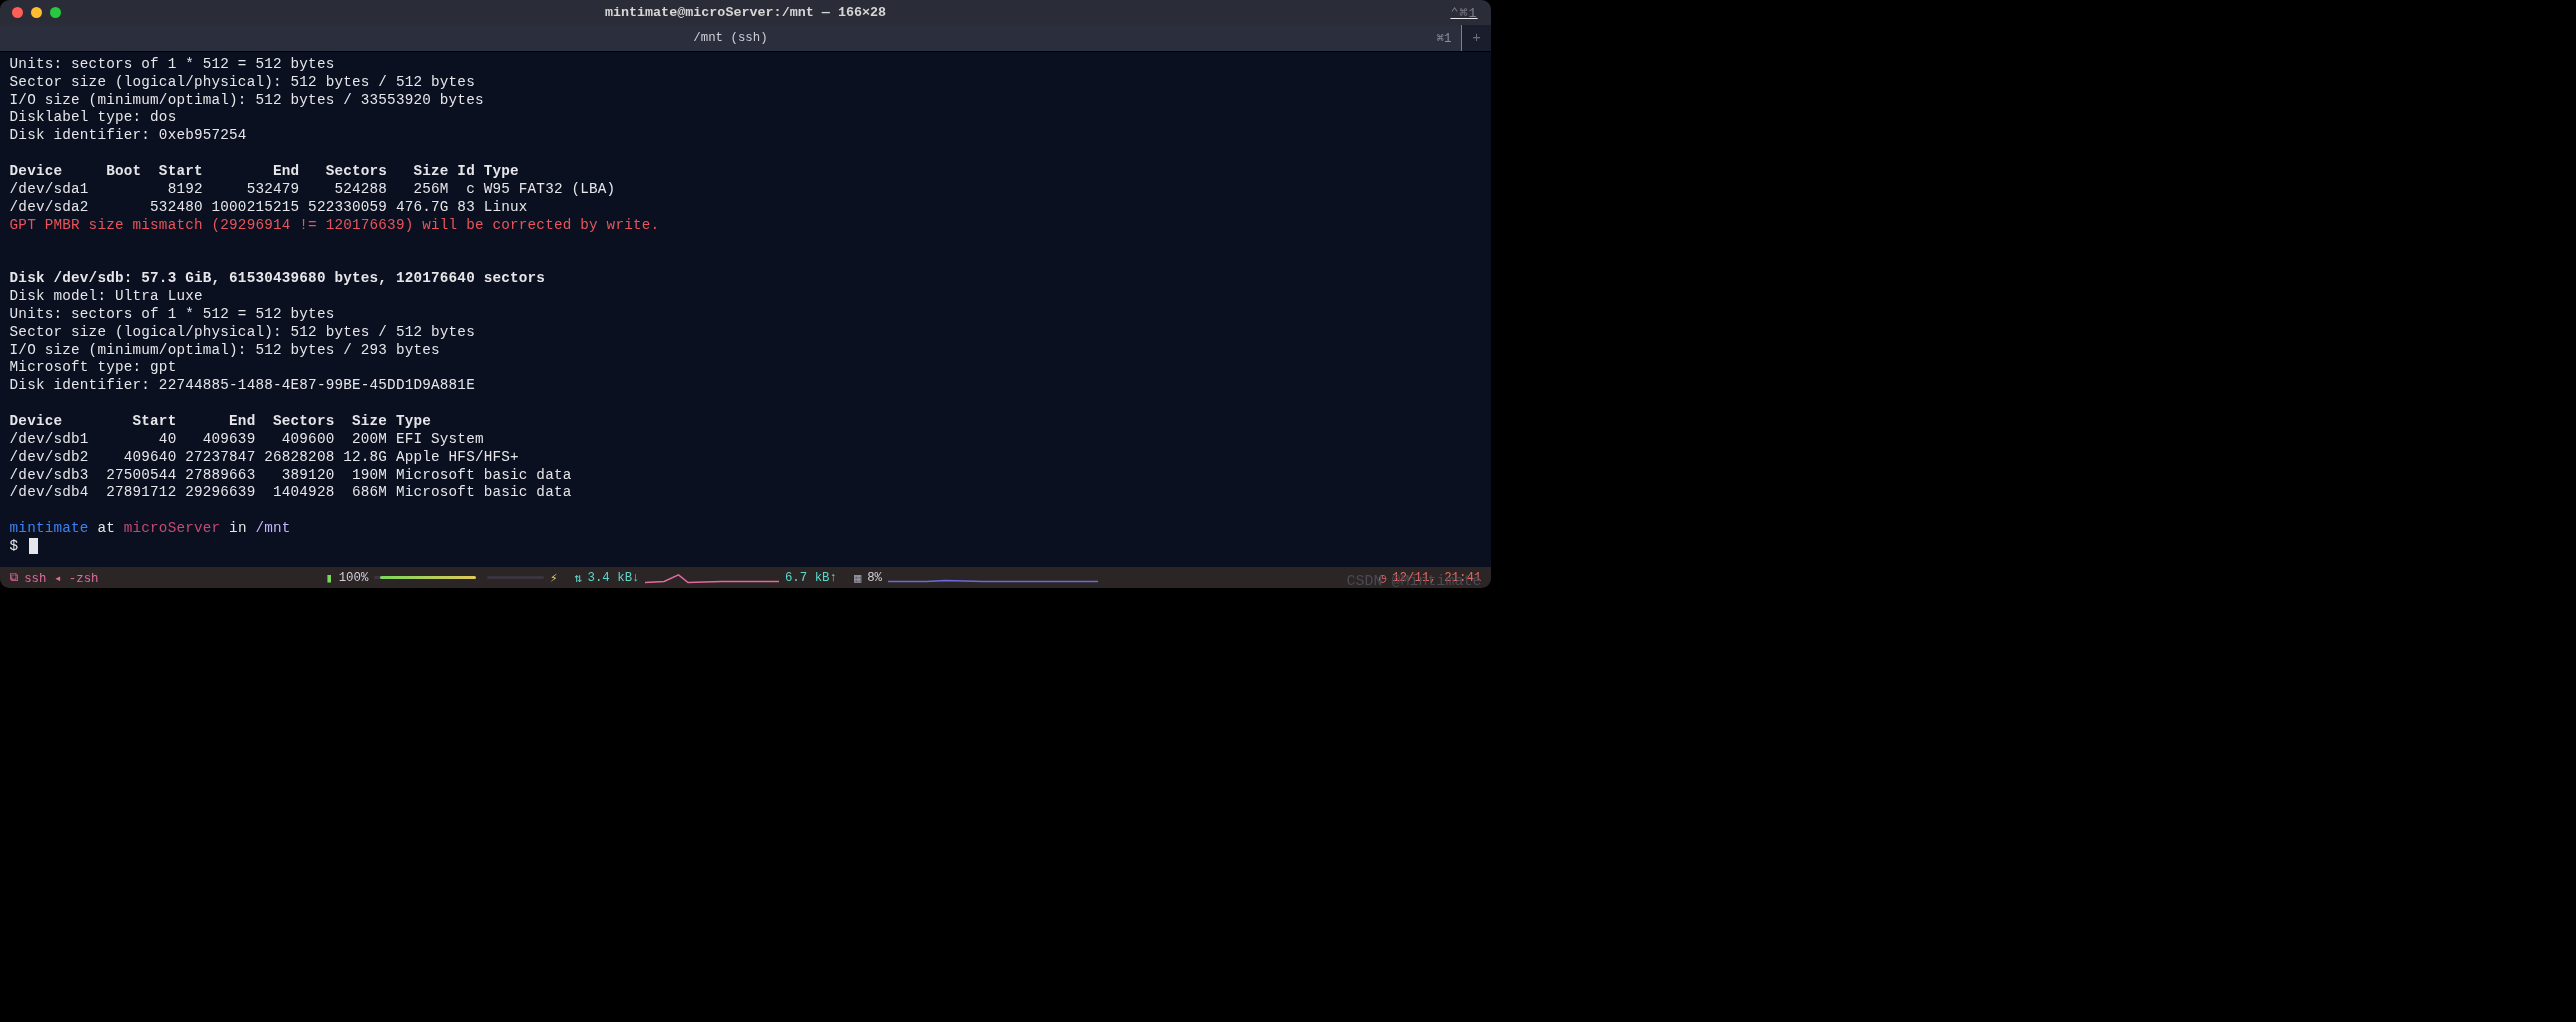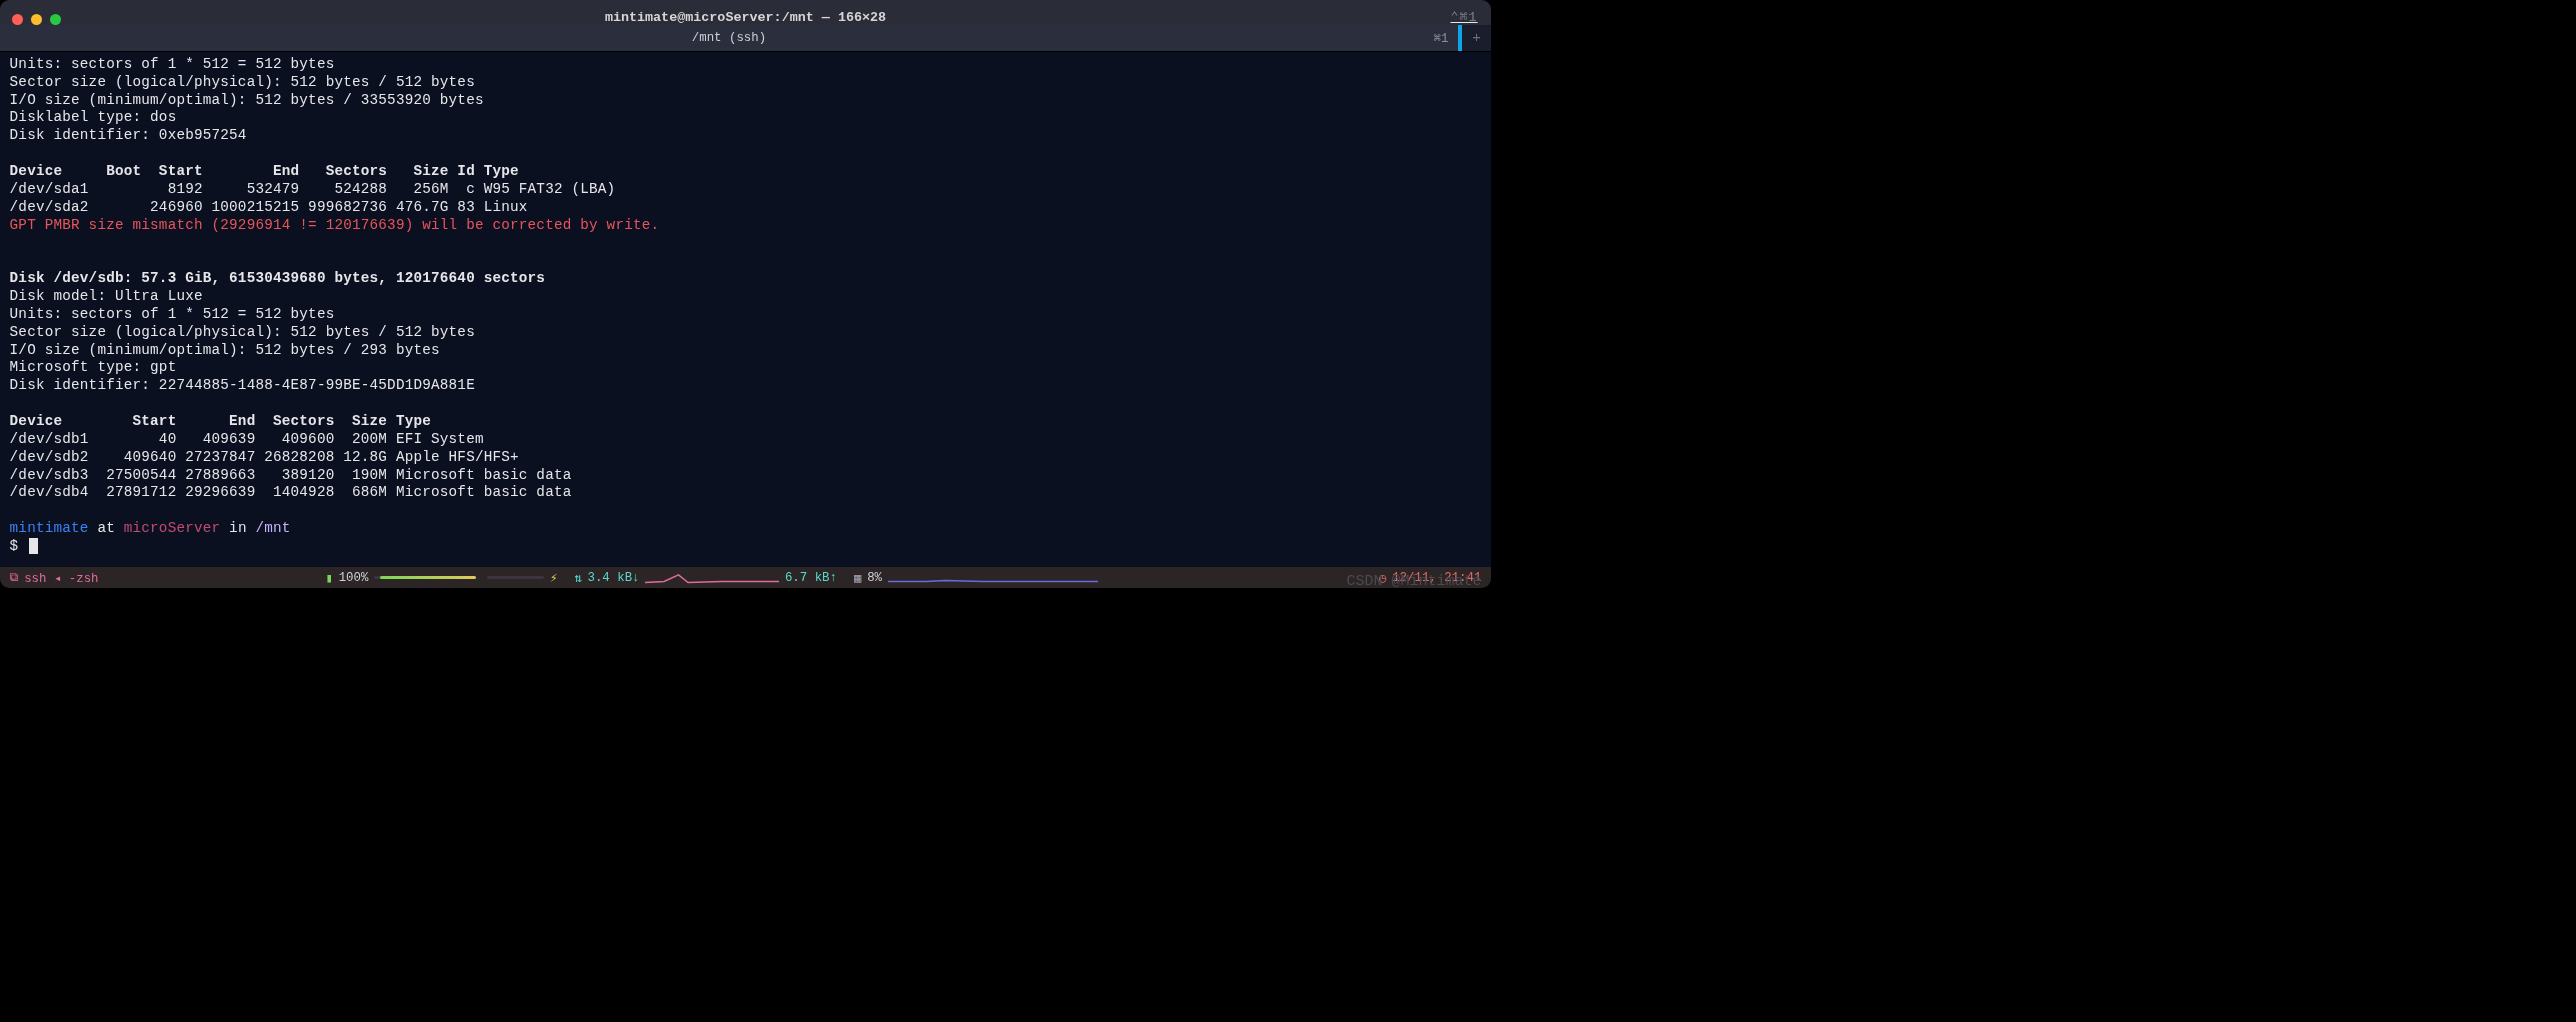--- a/index.html
+++ b/index.html
@@ -18,21 +18,21 @@
   border-radius: 9.6px;
   width: 1491px;
   height: 588px;
   overflow: hidden;
   position: relative;
 }
 .titlebar {
   height: 25px;
   background: #2a2c37;
   display: flex;
-  align-items: flex-end;
+  align-items: center;
   position: relative;
   text-decoration: underline;
 }
 .traffic {
   display: flex;
   gap: 7.6px;
   padding-left: 11.5px;
 }
 .dot { width: 11.5px; height: 11.5px; border-radius: 50%; }
 .dot.red { background: #ff5f57; }
@@ -61,21 +61,21 @@
   border-bottom: 1px solid #000;
 }
 .tab {
   flex: 1;
   display: flex;
   align-items: center;
   justify-content: flex-end;
   position: relative;
   color: #cfcfd6;
   font-size: 12.4px;
-  border-right: 4px solid #0ea5e9;
+  border-right: 1px solid #0ea5e9;
 }
 .tab .tab-label { flex: 1; text-align: center; }
 .tab .kbd {
   position: absolute;
   right: 9.6px;
   color: #8e8e98;
   font-size: 12.4px;
 }
 .tab.active { background: #2b2e3d; }
 .tab.inactive { background: #1a1d2c; }
@@ -186,21 +186,21 @@
   </div>
 
   <div class="terminal"><span>Units: sectors of 1 * 512 = 512 bytes</span>
 <span>Sector size (logical/physical): 512 bytes / 512 bytes</span>
 <span>I/O size (minimum/optimal): 512 bytes / 33553920 bytes</span>
 <span>Disklabel type: dos</span>
 <span>Disk identifier: 0xeb957254</span>
 
 <span class="bold">Device     Boot  Start        End   Sectors   Size Id Type</span>
 <span>/dev/sda1         8192     532479    524288   256M  c W95 FAT32 (LBA)</span>
-<span>/dev/sda2       246960 1000215215 999682736 476.7G 83 Linux</span>
+<span>/dev/sda2       532480 1000215215 522330059 476.7G 83 Linux</span>
 <span class="red">GPT PMBR size mismatch (29296914 != 120176639) will be corrected by write.</span>
 
 
 <span class="bold">Disk /dev/sdb: 57.3 GiB, 61530439680 bytes, 120176640 sectors</span>
 <span>Disk model: Ultra Luxe</span>
 <span>Units: sectors of 1 * 512 = 512 bytes</span>
 <span>Sector size (logical/physical): 512 bytes / 512 bytes</span>
 <span>I/O size (minimum/optimal): 512 bytes / 293 bytes</span>
 <span>Microsoft type: gpt</span>
 <span>Disk identifier: 22744885-1488-4E87-99BE-45DD1D9A881E</span>

